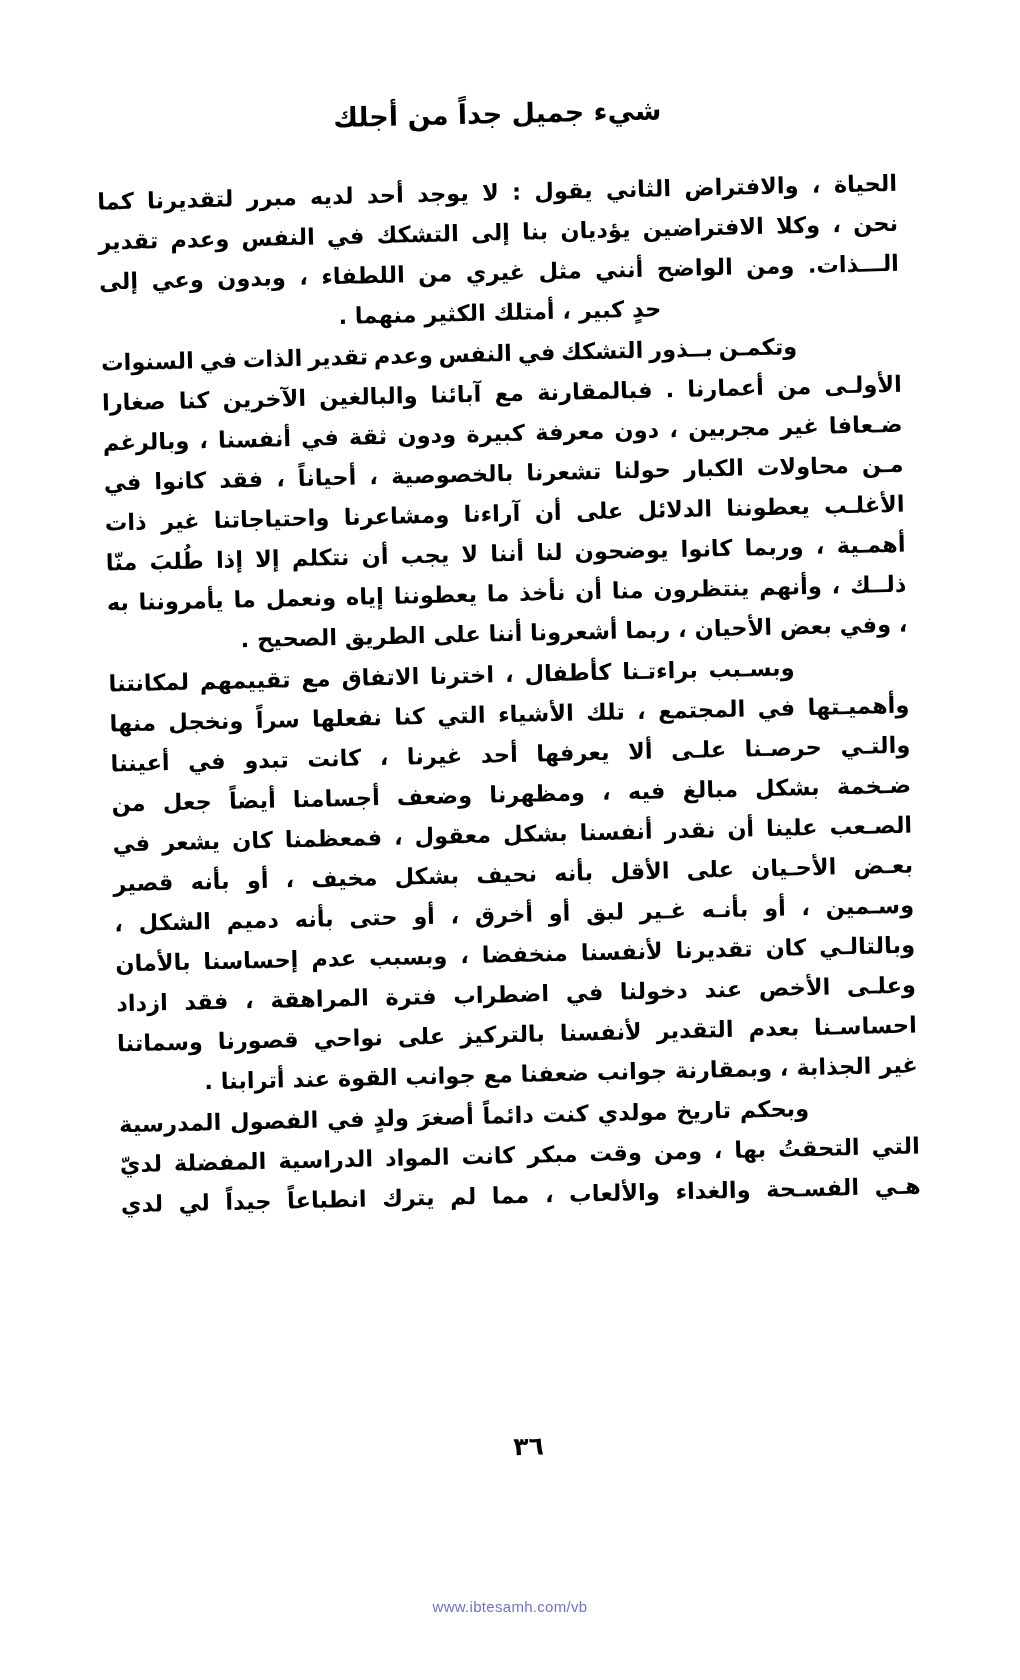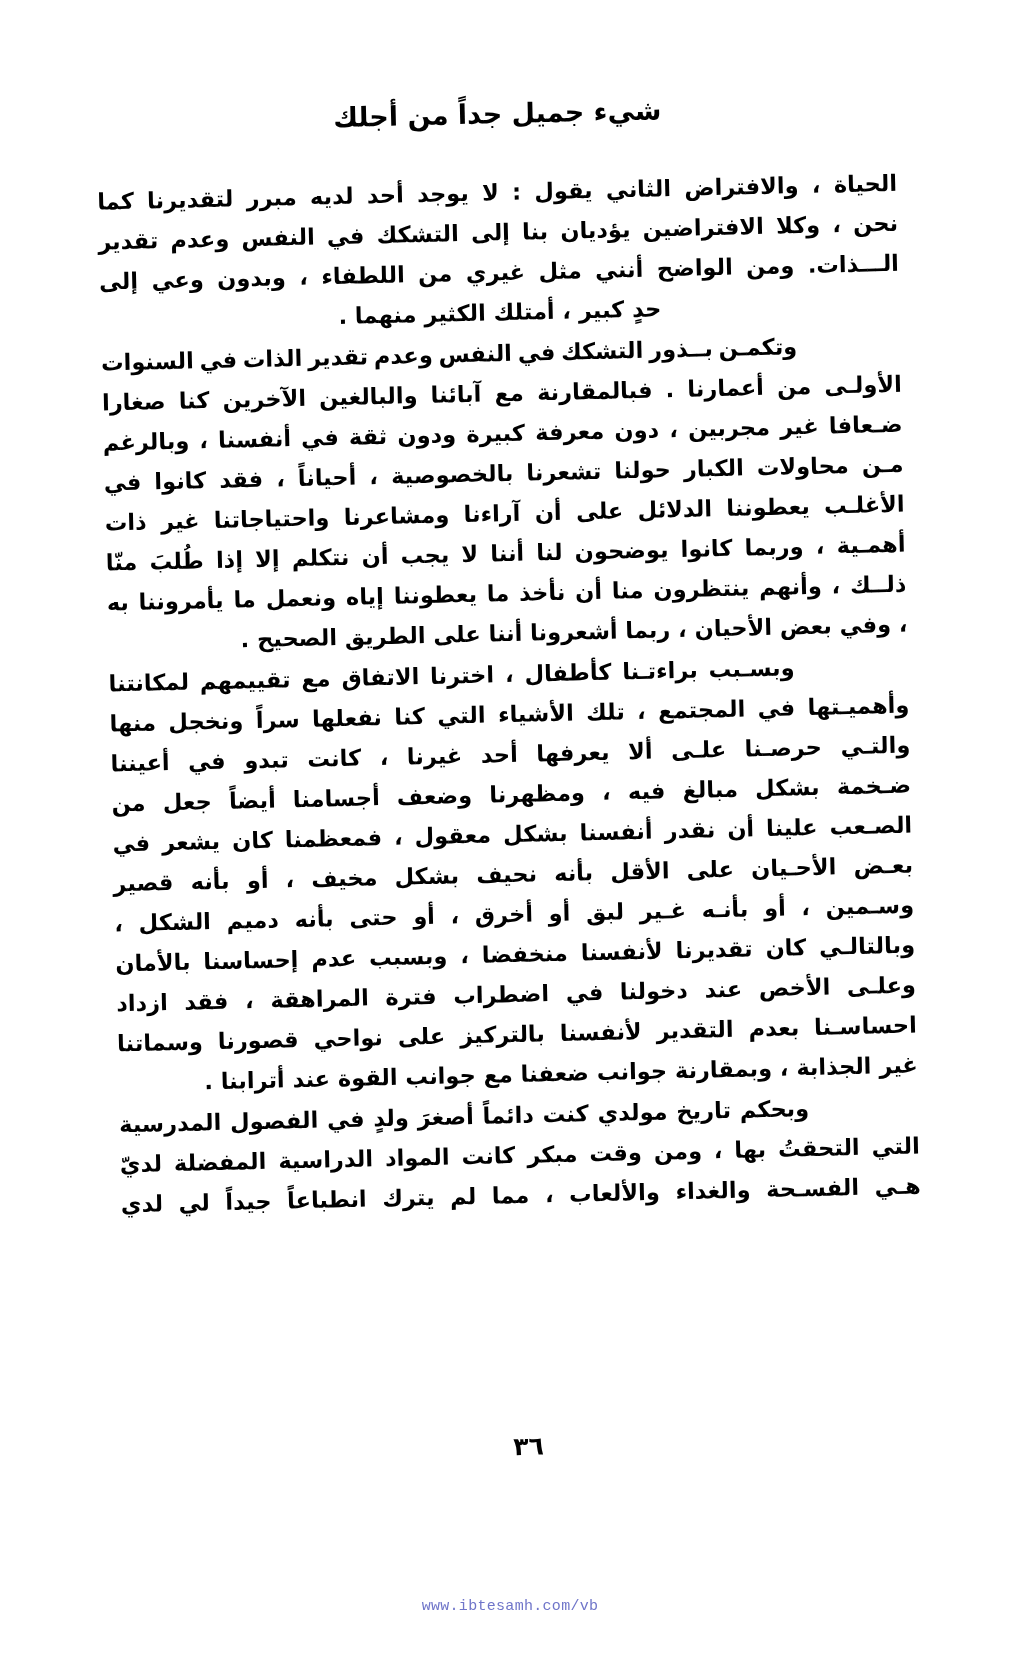--- a/index.html
+++ b/index.html
@@ -107,21 +107,21 @@
     position: absolute;
     top: 1598px;
     left: 0;
     width: 1020px;
     text-align: center;
     font-size: 15px;
     font-weight: 400;
     color: #6f75c9;
     letter-spacing: 0.3px;
     direction: ltr;
-    font-family: Liberation Mono, monospace;
+    font-family: Liberation Sans, sans-serif;
   }
 </style>
 </head>
 <body>
 
 <div class="page">
 
   <div class="scan-body">
 
     <div class="doc-title">شيء جميل جداً من أجلك</div>

